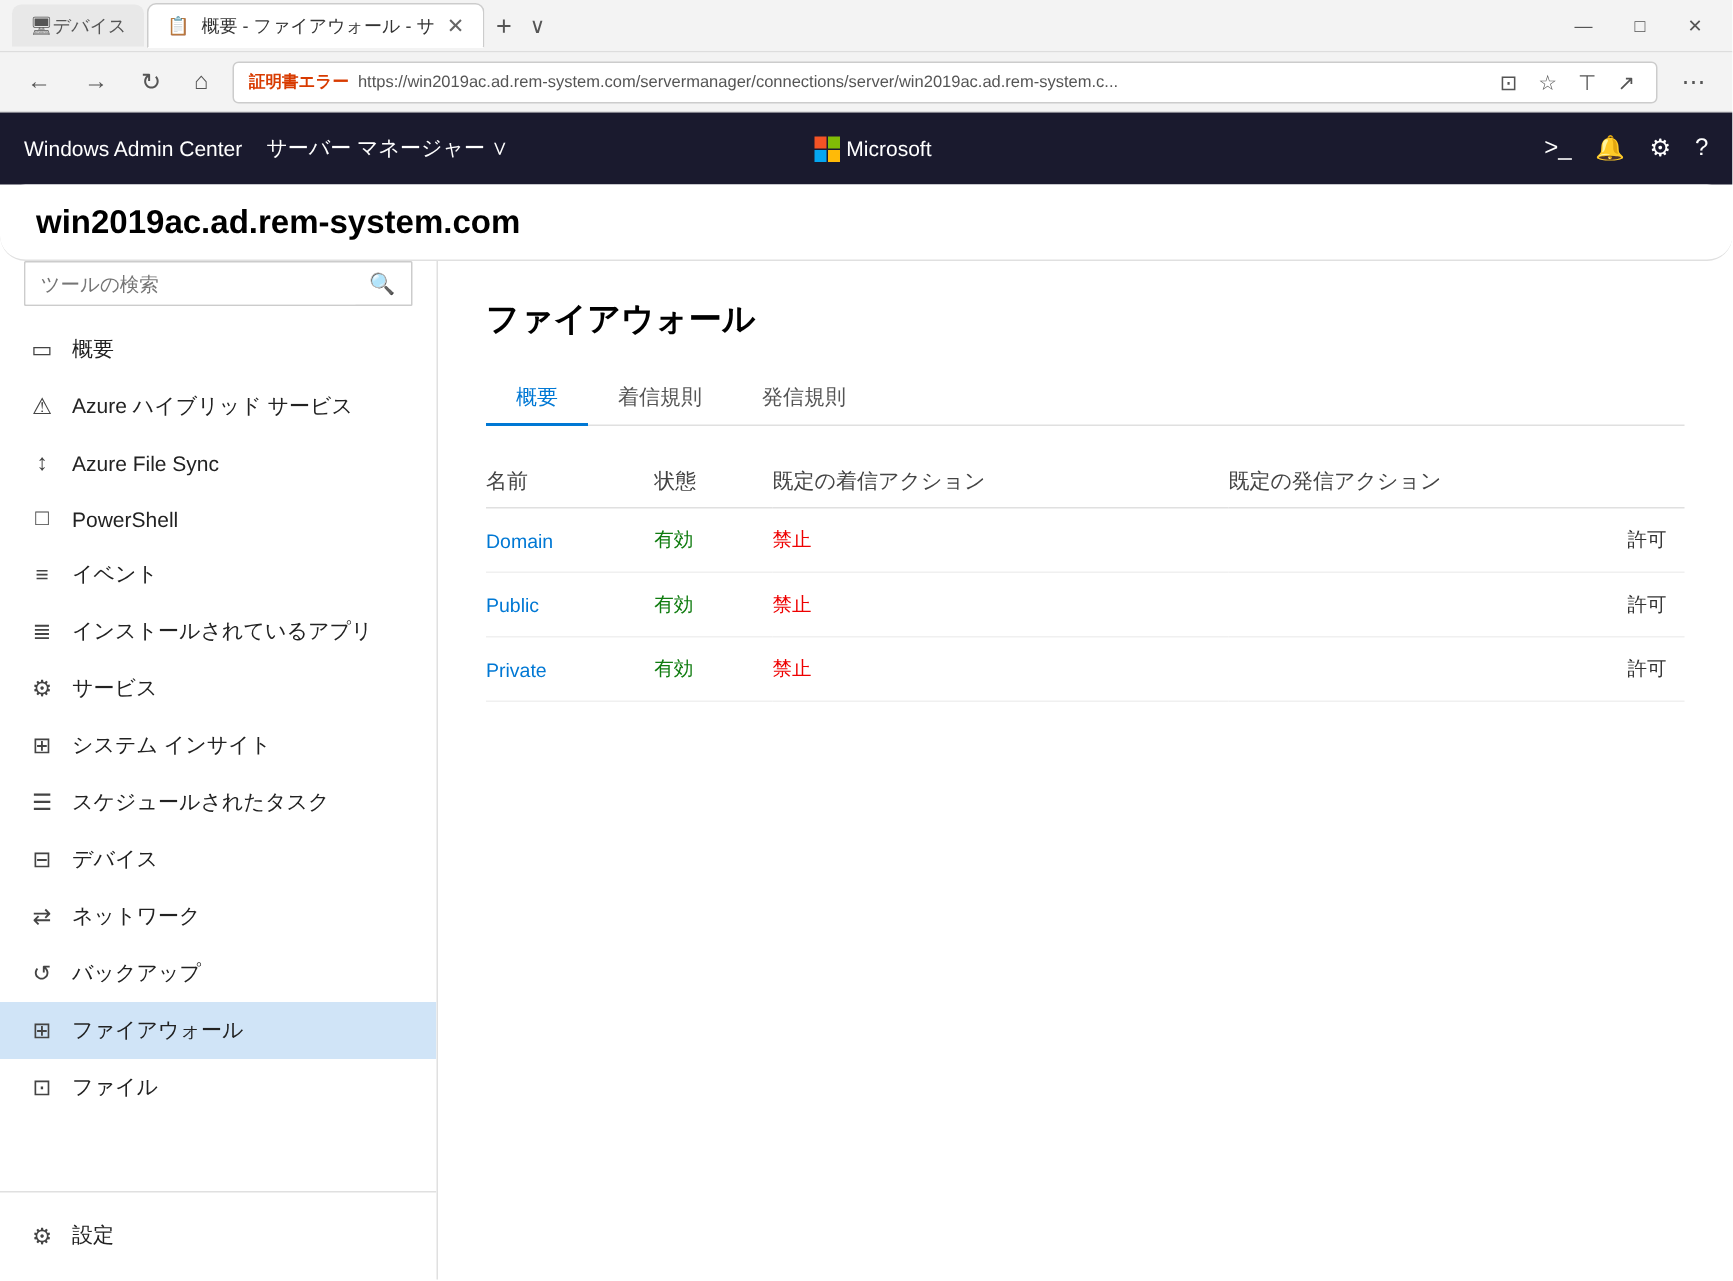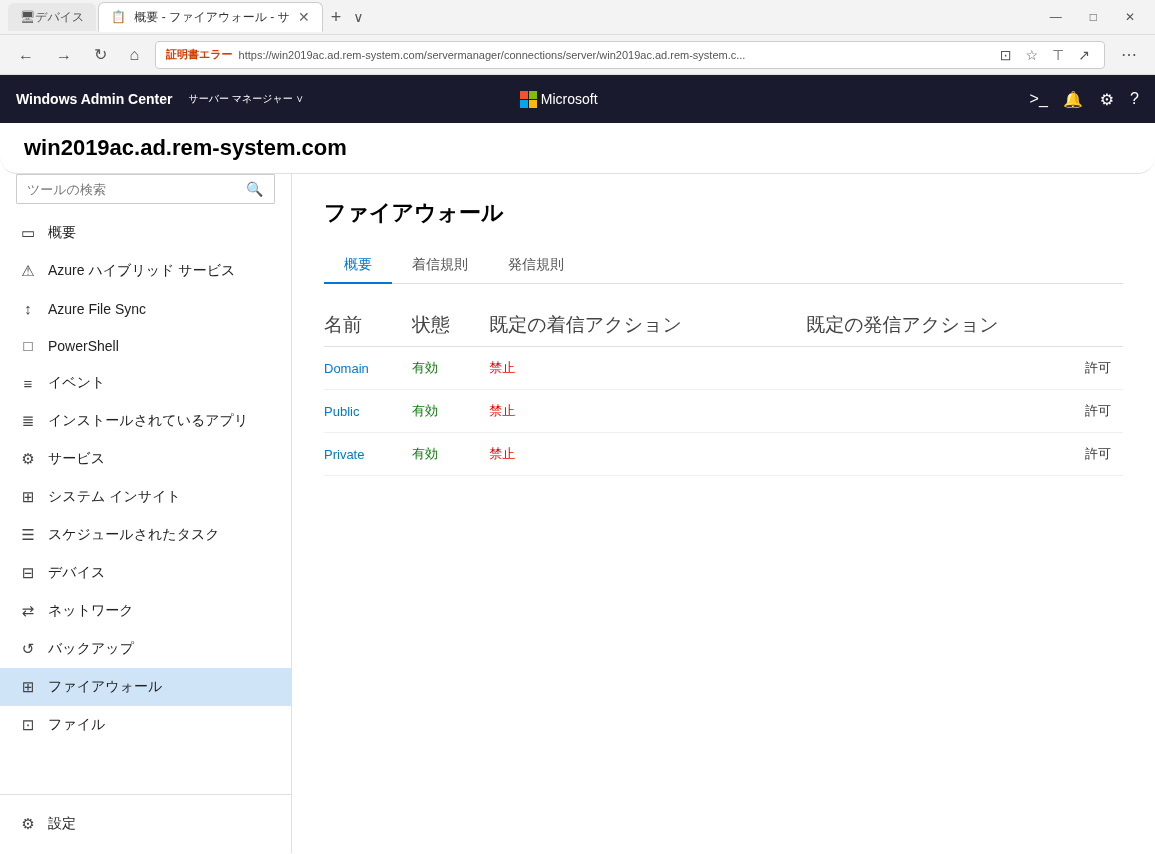--- a/index.html
+++ b/index.html
@@ -116,24 +116,24 @@
 
     
     .app-header {
       background: #1a1a2e;
       height: 48px;
       display: flex;
       align-items: center;
       padding: 0 16px;
       color: #fff;
     }
-    .app-title { font-size: 14px; font-weight: 700; color: #fff; margin-right: 16px; }
+    .app-title { font-size: 14px; font-weight: 400; color: #fff; margin-right: 16px; }
     .server-manager-btn {
       background: none; border: none; color: #fff; cursor: pointer;
-      font-size: 10px; display: flex; align-items: center; gap: 4px;
+      font-size: 14px; display: flex; align-items: center; gap: 4px;
     }
     .ms-logo {
       margin: 0 auto;
       display: flex; align-items: center; gap: 4px;
       font-size: 14px; color: #fff;
     }
     .ms-grid {
       display: grid; grid-template-columns: 8px 8px; grid-template-rows: 8px 8px; gap: 1px;
     }
     .ms-red { background: #f35325; }
@@ -263,21 +263,21 @@
       font-weight: 500;
     }
 
     
     .fw-table {
       width: 100%;
       border-collapse: collapse;
     }
     .fw-table th {
       text-align: left;
-      font-size: 19px;
+      font-size: 14px;
       font-weight: 500;
       color: #444;
       padding: 8px 12px 8px 0;
       border-bottom: 1px solid #e0e0e0;
     }
     .fw-table td {
       padding: 12px 12px 12px 0;
       font-size: 13px;
       color: #333;
       border-bottom: 1px solid #f0f0f0;

